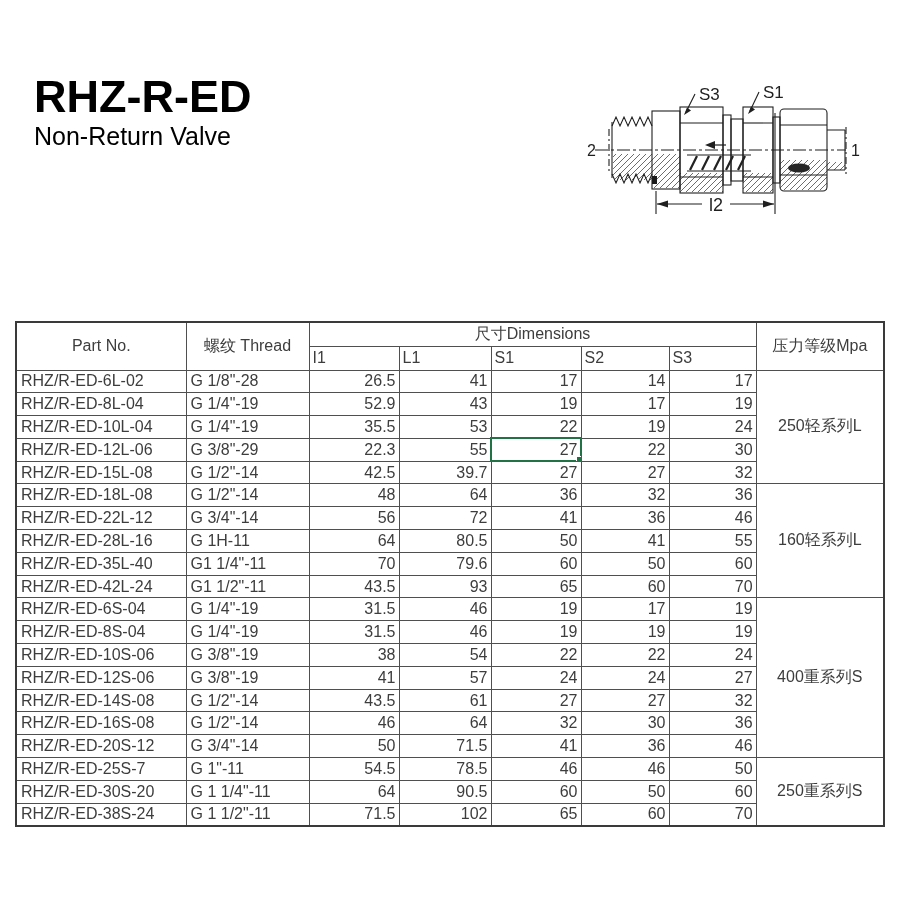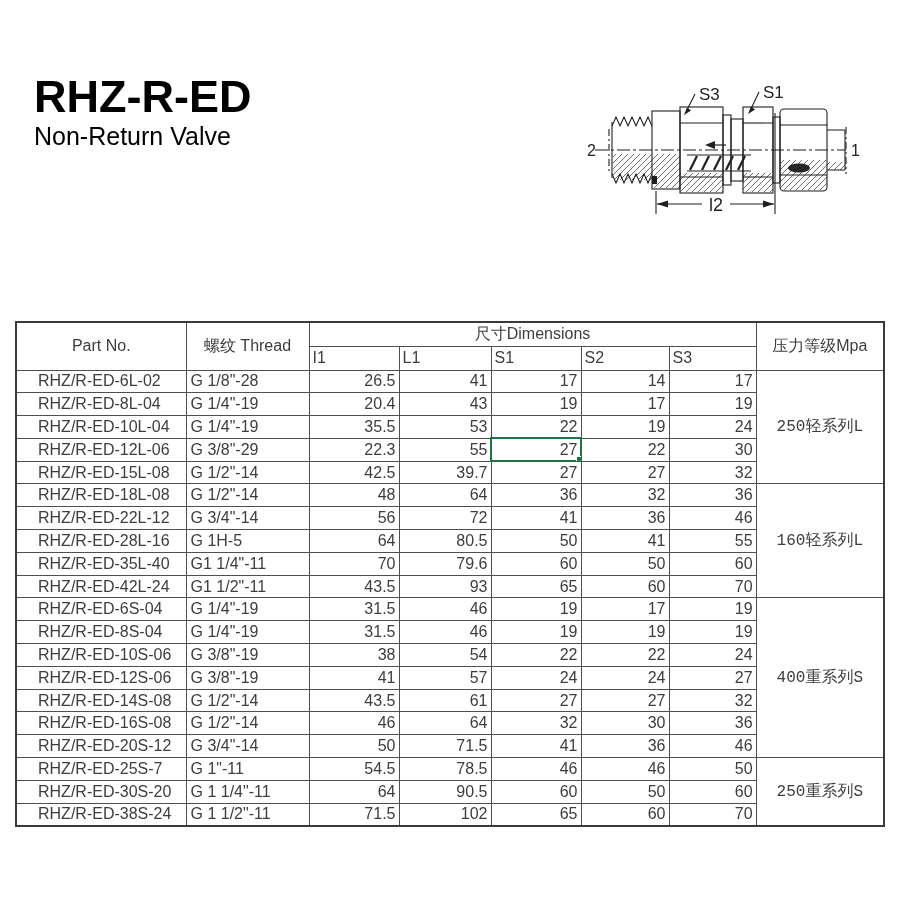--- a/index.html
+++ b/index.html
@@ -27,24 +27,24 @@
     margin-top:32px;
   }
   .dims-table th, .dims-table td {
     border:1px solid #4f4f4f; padding:0; font-size:16px; font-weight:normal;
     color:#3d3d3d; white-space:nowrap; overflow:hidden;
   }
   .dims-table thead tr { height:24px; }
   .dims-table tbody tr { height:22.8px; }
   th.th-main { text-align:center; }
   th.th-sub  { text-align:left; padding-left:3px; }
-  td.td-part   { text-align:left; padding-left:21px; }
+  td.td-part   { text-align:left; padding-left:4px; }
   td.td-thread { text-align:left; padding-left:4px; }
   td.td-num    { text-align:right; padding-right:3px; }
-  td.td-group  { text-align:center;font-family:Liberation Mono, monospace; }
+  td.td-group  { text-align:center; }
   td.selected {
     position:relative;
     outline:2px solid #217346;
     outline-offset:-1px;
   }
   td.selected::after {
     content:""; position:absolute; right:-3px; bottom:-3px;
     width:6px; height:6px; background:#217346; border:1px solid #fff; z-index:3;
   }
 </style>
@@ -185,21 +185,21 @@
           <td class="td-num">26.5</td>
           <td class="td-num">41</td>
           <td class="td-num">17</td>
           <td class="td-num">14</td>
           <td class="td-num">17</td>
           <td class="td-group" rowspan="5">250轻系列L</td>
         </tr>
         <tr>
           <td class="td-part">RHZ/R-ED-8L-04</td>
           <td class="td-thread">G 1/4"-19</td>
-          <td class="td-num">20.4</td>
+          <td class="td-num">52.9</td>
           <td class="td-num">43</td>
           <td class="td-num">19</td>
           <td class="td-num">17</td>
           <td class="td-num">19</td>
         </tr>
         <tr>
           <td class="td-part">RHZ/R-ED-10L-04</td>
           <td class="td-thread">G 1/4"-19</td>
           <td class="td-num">35.5</td>
           <td class="td-num">53</td>
@@ -239,21 +239,21 @@
           <td class="td-part">RHZ/R-ED-22L-12</td>
           <td class="td-thread">G 3/4"-14</td>
           <td class="td-num">56</td>
           <td class="td-num">72</td>
           <td class="td-num">41</td>
           <td class="td-num">36</td>
           <td class="td-num">46</td>
         </tr>
         <tr>
           <td class="td-part">RHZ/R-ED-28L-16</td>
-          <td class="td-thread">G 1H-5</td>
+          <td class="td-thread">G 1H-11</td>
           <td class="td-num">64</td>
           <td class="td-num">80.5</td>
           <td class="td-num">50</td>
           <td class="td-num">41</td>
           <td class="td-num">55</td>
         </tr>
         <tr>
           <td class="td-part">RHZ/R-ED-35L-40</td>
           <td class="td-thread">G1 1/4"-11</td>
           <td class="td-num">70</td>

